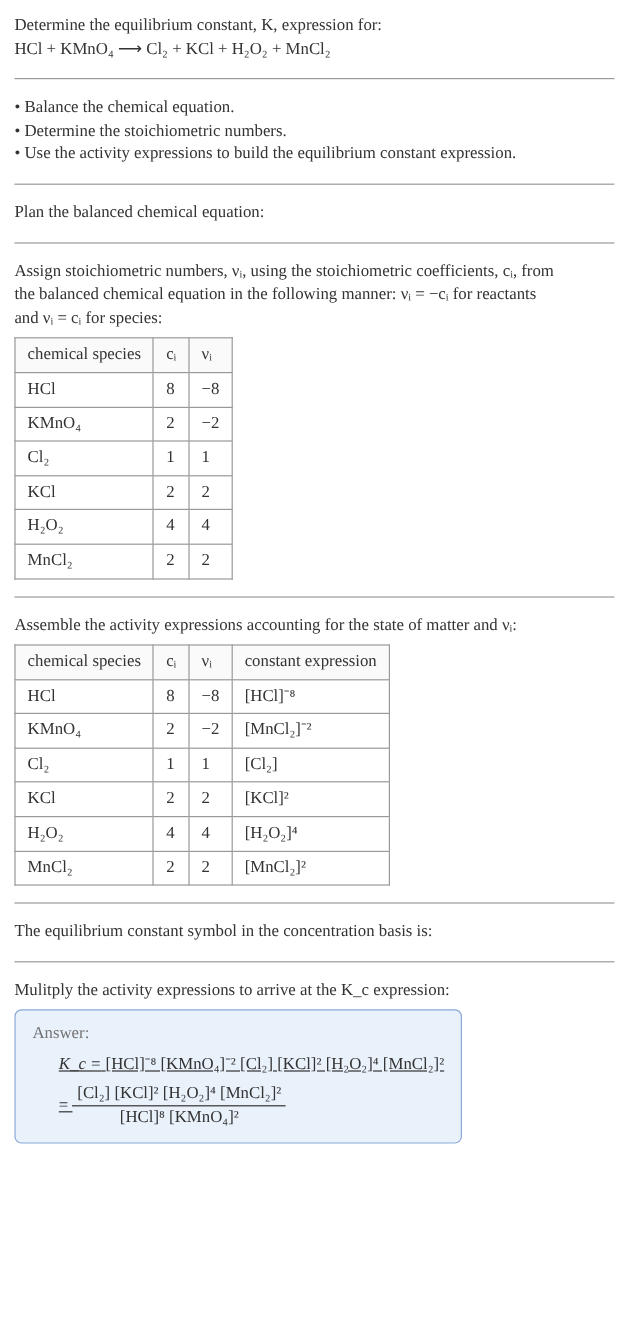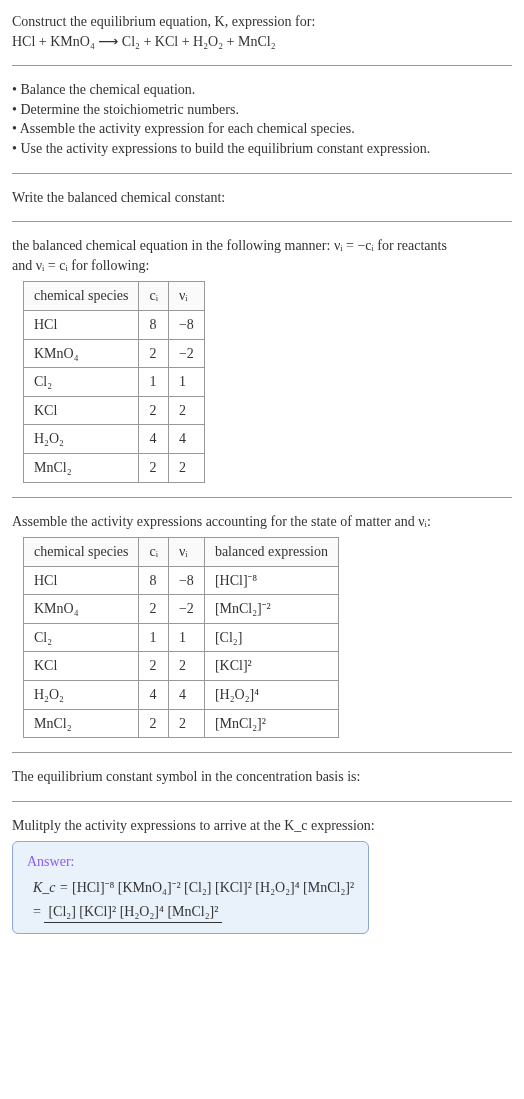--- a/index.html
+++ b/index.html
@@ -16,46 +16,46 @@
     border: none;
     border-top: 1px solid #999;
     margin: 14px 0;
   }
   .section {
     margin-bottom: 6px;
   }
   table.datatable {
     border-collapse: collapse;
     margin-top: 6px;
-    margin-left: 11px;
   }
   table.datatable th, table.datatable td {
     border: 1px solid #999;
     padding: 4px 10px;
     text-align: left;
     font-weight: normal;
   }
   table.datatable th {
     background: #fafafa;
   }
   .answer-box {
     border: 1px solid #8aa9d6;
     background: #e9f1fb;
     border-radius: 6px;
     padding: 10px 14px;
     margin-top: 6px;
     display: inline-block;
   }
   .answer-box .answer-label {
-    color: #8b5cf6;
+    color: #737373;
     margin-bottom: 6px;
   }
   .eqline {
-    margin-left: 6px;
+    margin-left: 22px;
     white-space: nowrap;
+    text-decoration: underline;
   }
   .frac {
     display: inline-block;
     vertical-align: middle;
     text-align: center;
   }
   .frac .num {
     display: block;
     border-bottom: 1px solid #333;
     padding: 0 4px;
@@ -63,44 +63,44 @@
   .frac .den {
     display: block;
     padding: 0 4px;
   }
   .i { font-style: italic; }
 </style>
 </head>
 <body>
 
 <div class="section">
-  <div>Construct the equilibrium equation, K, expression for:</div>
+  <div>Determine the equilibrium constant, K, expression for:</div>
   <div>HCl + KMnO₄  ⟶  Cl₂ + KCl + H₂O₂ + MnCl₂</div>
 </div>
 
 <hr class="sep">
 
 <div class="section">
   <div>• Balance the chemical equation.</div>
   <div>• Determine the stoichiometric numbers.</div>
-  <div>• Assemble the activity expression for each chemical species.</div>
   <div>• Use the activity expressions to build the equilibrium constant expression.</div>
 </div>
 
 <hr class="sep">
 
 <div class="section">
-  <div>Write the balanced chemical constant:</div>
-</div>
-
-<hr class="sep">
-
-<div class="section">
+  <div>Plan the balanced chemical equation:</div>
+</div>
+
+<hr class="sep">
+
+<div class="section">
+  <div>Assign stoichiometric numbers, νᵢ, using the stoichiometric coefficients, cᵢ, from</div>
   <div>the balanced chemical equation in the following manner: νᵢ = −cᵢ for reactants</div>
-  <div>and νᵢ = cᵢ for following:</div>
+  <div>and νᵢ = cᵢ for species:</div>
 
   <table class="datatable">
     <tbody>
         <tr>
       <th>chemical species</th>
       <th>cᵢ</th>
       <th>νᵢ</th>
     </tr>
     <tr>
           <td>HCl</td>
@@ -139,21 +139,21 @@
 <hr class="sep">
 
 <div class="section">
   <div>Assemble the activity expressions accounting for the state of matter and νᵢ:</div>
   <table class="datatable">
     <tbody>
         <tr>
       <th>chemical species</th>
       <th>cᵢ</th>
       <th>νᵢ</th>
-      <th>balanced expression</th>
+      <th>constant expression</th>
     </tr>
     <tr>
           <td>HCl</td>
           <td>8</td>
           <td>−8</td>
           <td>[HCl]⁻⁸</td>
         </tr>
     <tr>
           <td>KMnO₄</td>
           <td>2</td>
@@ -202,16 +202,17 @@
   <div class="answer-box">
     <div class="answer-label">Answer:</div>
     <div class="eqline">
       <span class="i">K_c =</span>
       <span>[HCl]⁻⁸ [KMnO₄]⁻² [Cl₂] [KCl]² [H₂O₂]⁴ [MnCl₂]²</span>
     </div>
     <div class="eqline" style="margin-top:4px;">
       <span>= </span>
       <span class="frac">
         <span class="num">[Cl₂] [KCl]² [H₂O₂]⁴ [MnCl₂]²</span>
+        <span class="den">[HCl]⁸ [KMnO₄]²</span>
       </span>
     </div>
   </div>
 </div>
 
 </body></html>

